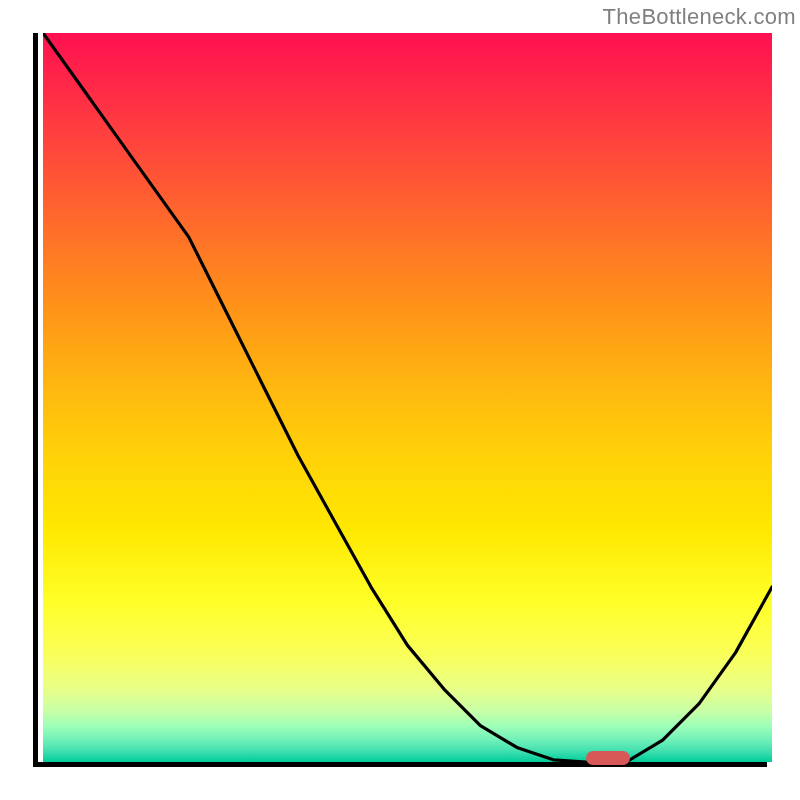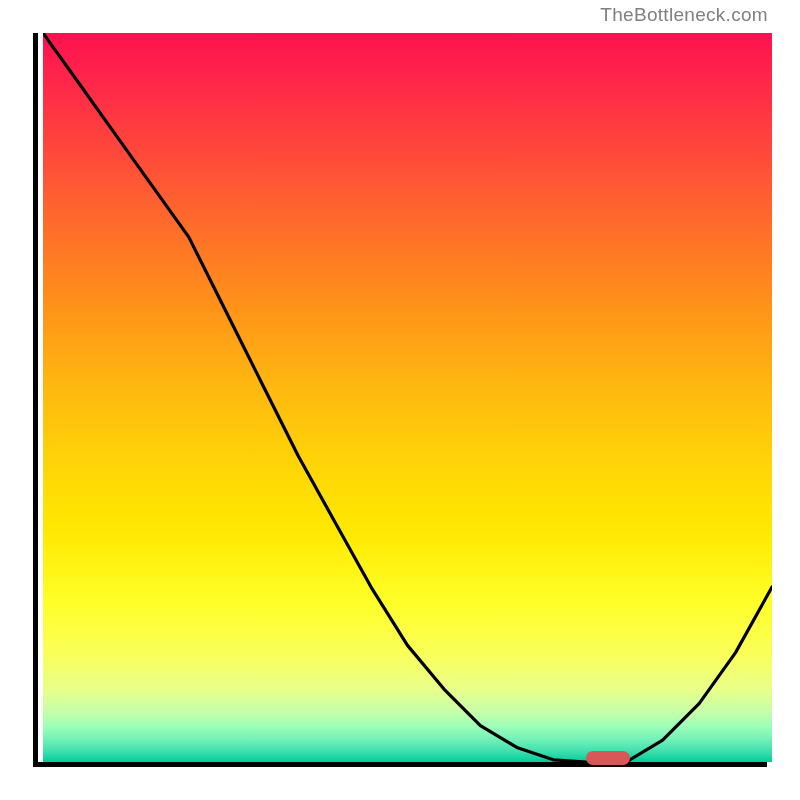--- a/index.html
+++ b/index.html
@@ -6,23 +6,23 @@
     body {
       width: 800px;
       height: 800px;
       background: #ffffff;
       position: relative;
       font-family: Arial, sans-serif;
     }
     .watermark {
       position: absolute;
       top: 4px;
-      right: 32px;
+      right: 4px;
       color: #808080;
-      font-size: 19px;
+      font-size: 22px;
       font-weight: 500;
       letter-spacing: 0.3px;
     }
     .chart-container {
       position: absolute;
       top: 33px;
       left: 33px;
       width: 734px;
       height: 734px;
     }

